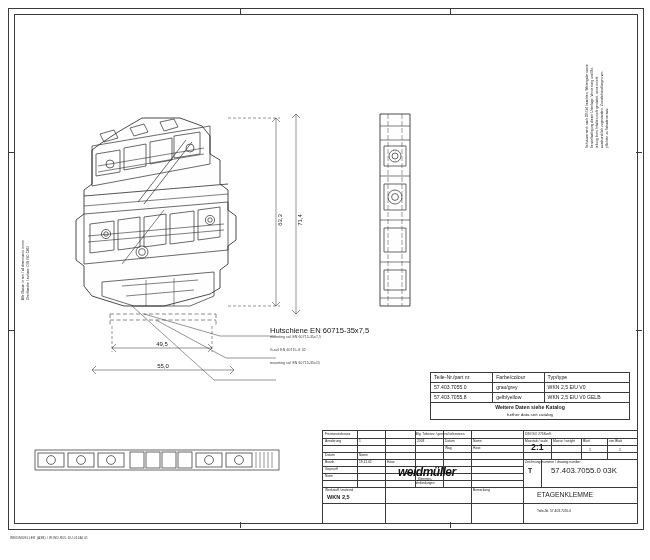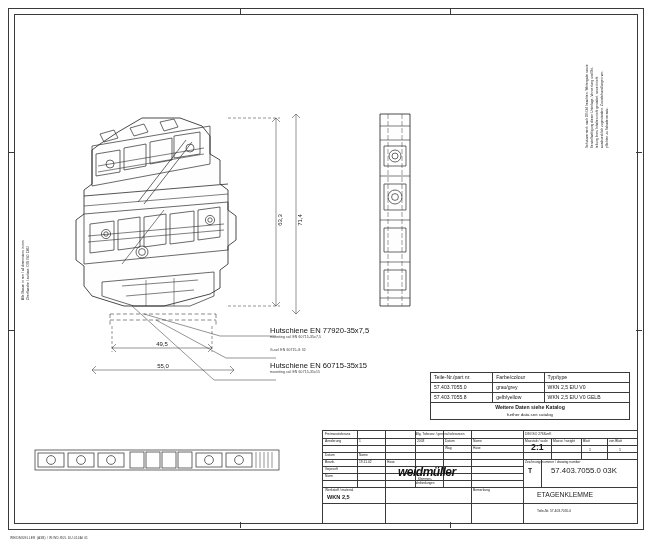--- a/index.html
+++ b/index.html
@@ -207,28 +207,27 @@
 
       <text x="268" y="206" transform="rotate(-90 268 206)" font-family="Liberation Sans, sans-serif" font-size="6" fill="#1a1a1a" text-anchor="middle">63,3</text>
       <text x="288" y="206" transform="rotate(-90 288 206)" font-family="Liberation Sans, sans-serif" font-size="6" fill="#1a1a1a" text-anchor="middle">71,4</text>
       <text x="148" y="332" font-family="Liberation Sans, sans-serif" font-size="6" fill="#1a1a1a" text-anchor="middle">49,5</text>
       <text x="149" y="354" font-family="Liberation Sans, sans-serif" font-size="6" fill="#1a1a1a" text-anchor="middle">55,0</text>
     </svg>
   </div>
 
   <div class="legend">
     <div class="row">
-      <div class="big">Hutschiene EN 77920-35x7,5</div>
+      <div class="big">Hutschiene EN 60715-35x7,5</div>
       <div class="small">mounting rail EN 60715-35x7,5</div>
     </div>
     <div class="row">
       <div class="small">G-rail EN 60715-G 32</div>
     </div>
     <div class="row">
-      <div class="big">Hutschiene EN 60715-35x15</div>
       <div class="small">mounting rail EN 60715-35x15</div>
     </div>
   </div>
 
   <table class="parts">
     <tbody>
         <tr>
       <th>Teile-Nr./part nr.</th>
       <th>Farbe/colour</th>
       <th>Typ/type</th>

